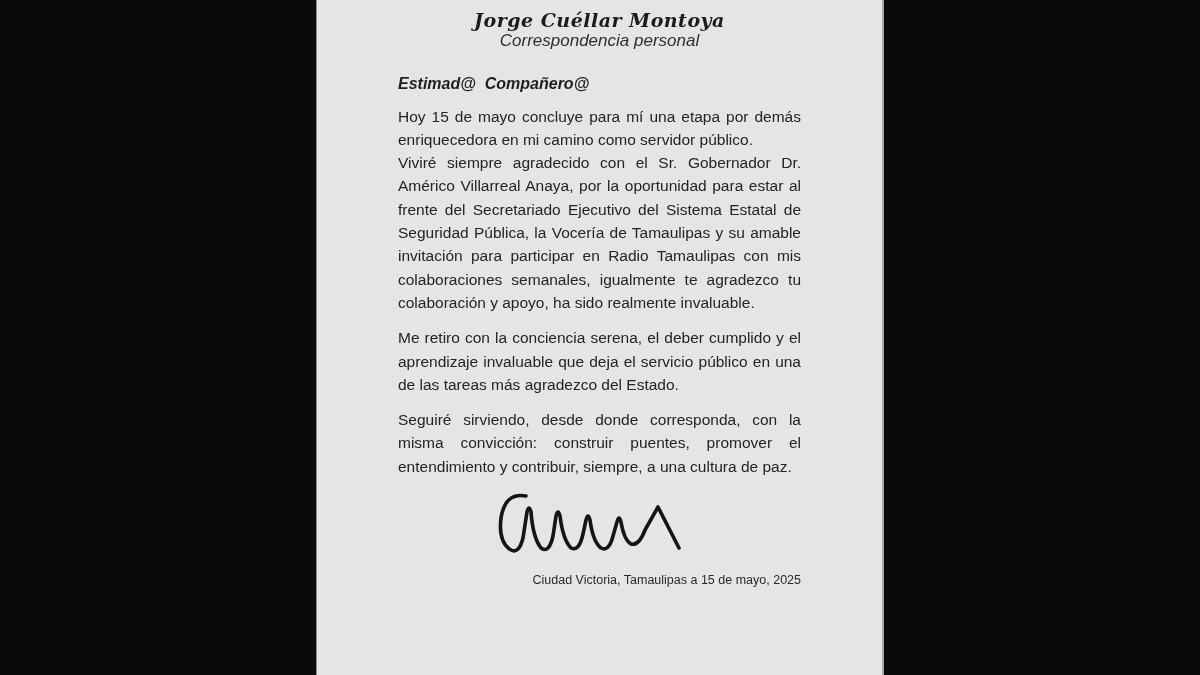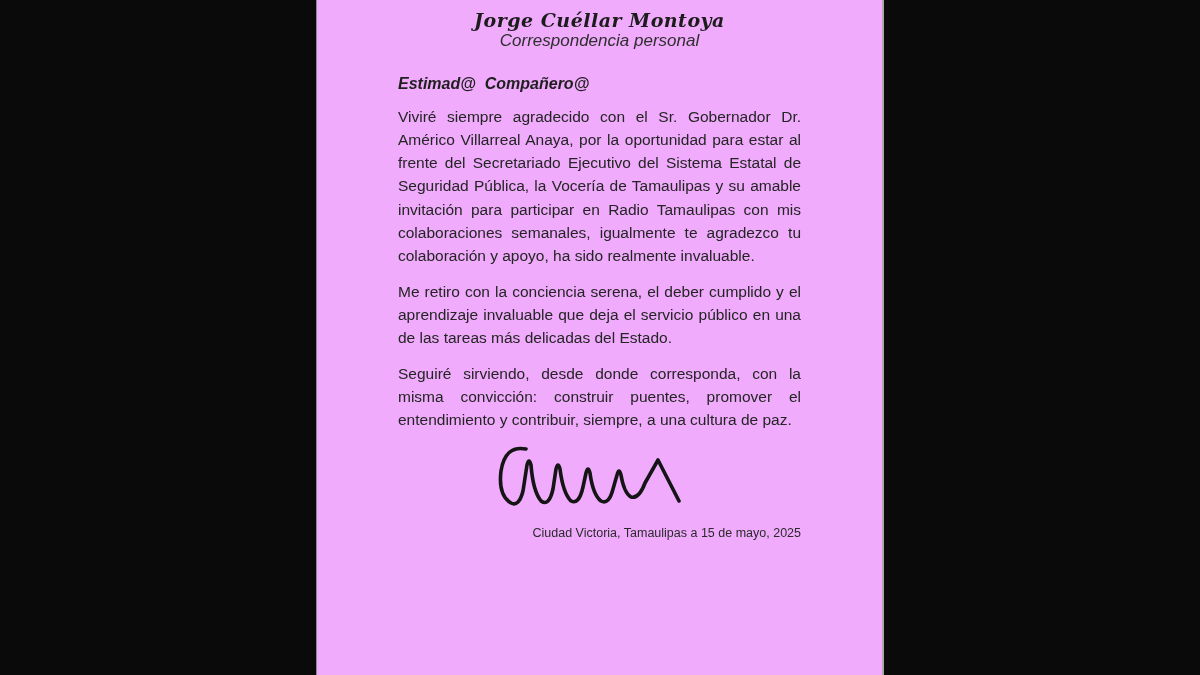--- a/index.html
+++ b/index.html
@@ -9,21 +9,21 @@
     background: #0a0a0a;
     font-family: "Liberation Sans", sans-serif;
   }
   .stage {
     width: 1200px; height: 675px;
     display: flex;
     justify-content: center;
   }
   .paper {
     width: 568px; height: 675px;
-    background: #f0abfc;
+    background: #e5e5e5;
     border-left: 1px solid #8a8a8a;
     border-right: 2px solid #a8a8a8;
     padding: 10px 81px 0 81px;
     color: #222222;
   }
   .letterhead { text-align: center; margin-bottom: 21px; }
   .letterhead-author {
     font-family: "DejaVu Serif", serif;
     font-style: italic;
     font-weight: 700;
@@ -76,24 +76,25 @@
   <div class="paper">
 
     <div class="letterhead">
       <div class="letterhead-author">Jorge Cuéllar Montoya</div>
       <div class="letterhead-subtitle">Correspondencia personal</div>
     </div>
 
     <div>
       <p class="salutation">Estimad@  Compañero@</p>
 
+      <p class="para tight">Hoy 15 de mayo concluye para mí una etapa por demás enriquecedora en mi camino como servidor público.</p>
 
       <p class="para">Viviré siempre agradecido con el Sr. Gobernador Dr. Américo Villarreal Anaya, por la oportunidad para estar al frente del Secretariado Ejecutivo del Sistema Estatal de Seguridad Pública, la Vocería de Tamaulipas y su amable invitación para participar en Radio Tamaulipas con mis colaboraciones semanales, igualmente te agradezco tu colaboración y apoyo, ha sido realmente invaluable.</p>
 
-      <p class="para">Me retiro con la conciencia serena, el deber cumplido y el aprendizaje invaluable que deja el servicio público en una de las tareas más delicadas del Estado.</p>
+      <p class="para">Me retiro con la conciencia serena, el deber cumplido y el aprendizaje invaluable que deja el servicio público en una de las tareas más agradezco del Estado.</p>
 
       <p class="para">Seguiré sirviendo, desde donde corresponda, con la misma convicción: construir puentes, promover el entendimiento y contribuir, siempre, a una cultura de paz.</p>
 
 
       <div class="signature-block">
         <svg width="200" height="66" viewBox="0 0 200 66" xmlns="http://www.w3.org/2000/svg">
           <path d="M 33 6
                    Q 12 2 8 28
                    Q 5 52 18 60
                    Q 26 64 30 48

